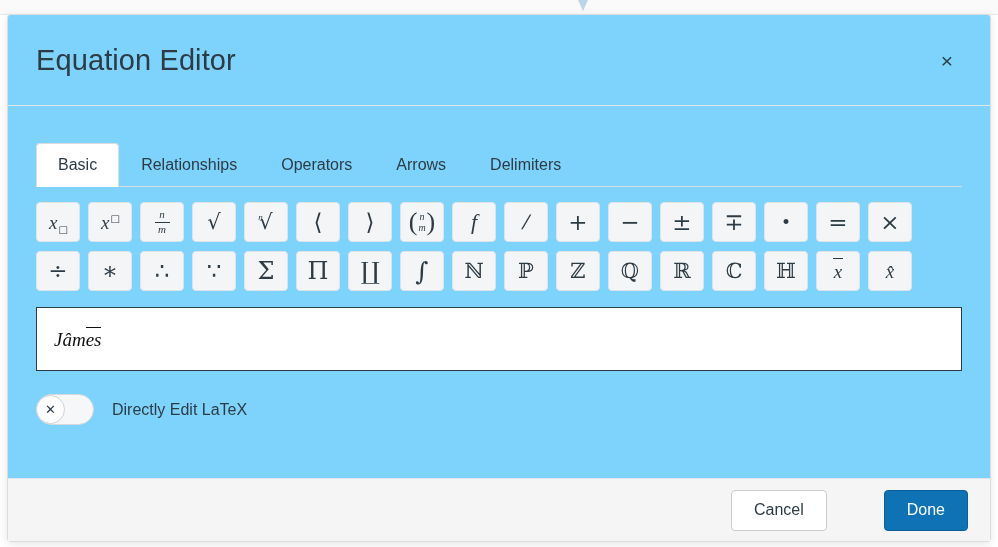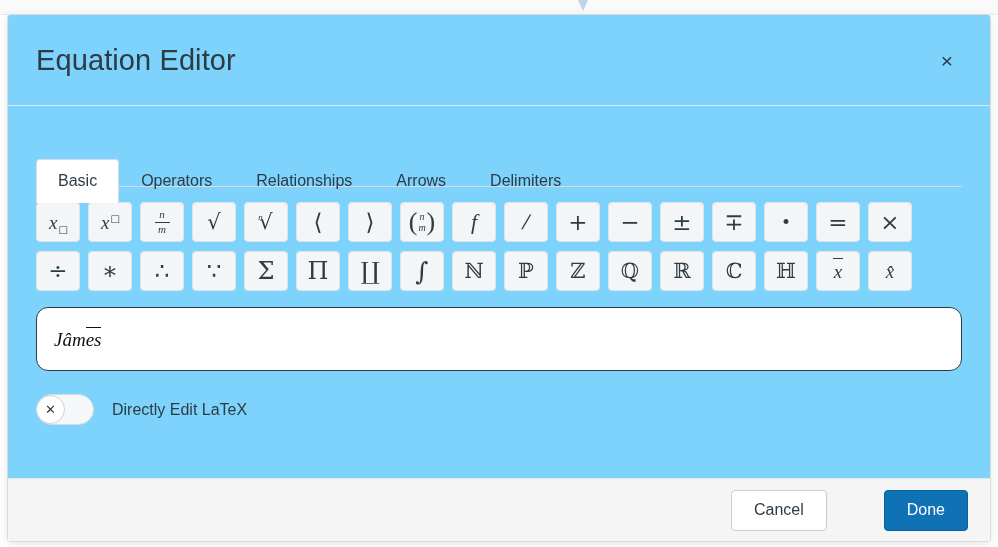--- a/index.html
+++ b/index.html
@@ -107,21 +107,21 @@
   .tab {
     font-size: 16px;
     color: #2d3b45;
     padding: 13px 21px 14px 21px;
     border: 1px solid transparent;
     border-bottom: none;
     background: transparent;
     cursor: pointer;
     line-height: 1;
     position: relative;
-    top: 17px;
+    top: 1px;
     border-radius: 4px 4px 0 0;
     font-family: "Liberation Sans", sans-serif;
     white-space: nowrap;
   }
   .tab.active {
     border-color: #d8dce0;
     background: #ffffff;
     color: #2d3b45;
   }
 
@@ -255,21 +255,21 @@
     font-family: "DejaVu Serif", serif;
     font-size: 21px;
     line-height: 1;
   }
 
   
   #equation-field {
     margin-top: 16px;
     height: 64px;
     border: 1px solid #2d3b45;
-    border-radius: 12px;
+    border-radius: 0;
     background: #ffffff;
     display: flex;
     align-items: center;
     padding: 0 17px;
     box-sizing: border-box;
     cursor: text;
   }
   #equation-value {
     font-family: "Liberation Serif", serif;
     font-style: italic;
@@ -375,22 +375,22 @@
 
   <div id="dialog-header">
     <div id="dialog-title">Equation Editor</div>
     <button id="close-button">×</button>
   </div>
 
   <div id="dialog-body">
 
     <div id="tab-strip">
       <div class="tab active">Basic</div>
+      <div class="tab">Relationships</div>
       <div class="tab">Operators</div>
-      <div class="tab">Relationships</div>
       <div class="tab">Arrows</div>
       <div class="tab">Delimiters</div>
     </div>
 
     <div id="symbol-grid">
 
       <div class="symbol-row">
         <button class="symbol-button">
           <span class="g-sub">x<span class="box">□</span></span>
         </button>

